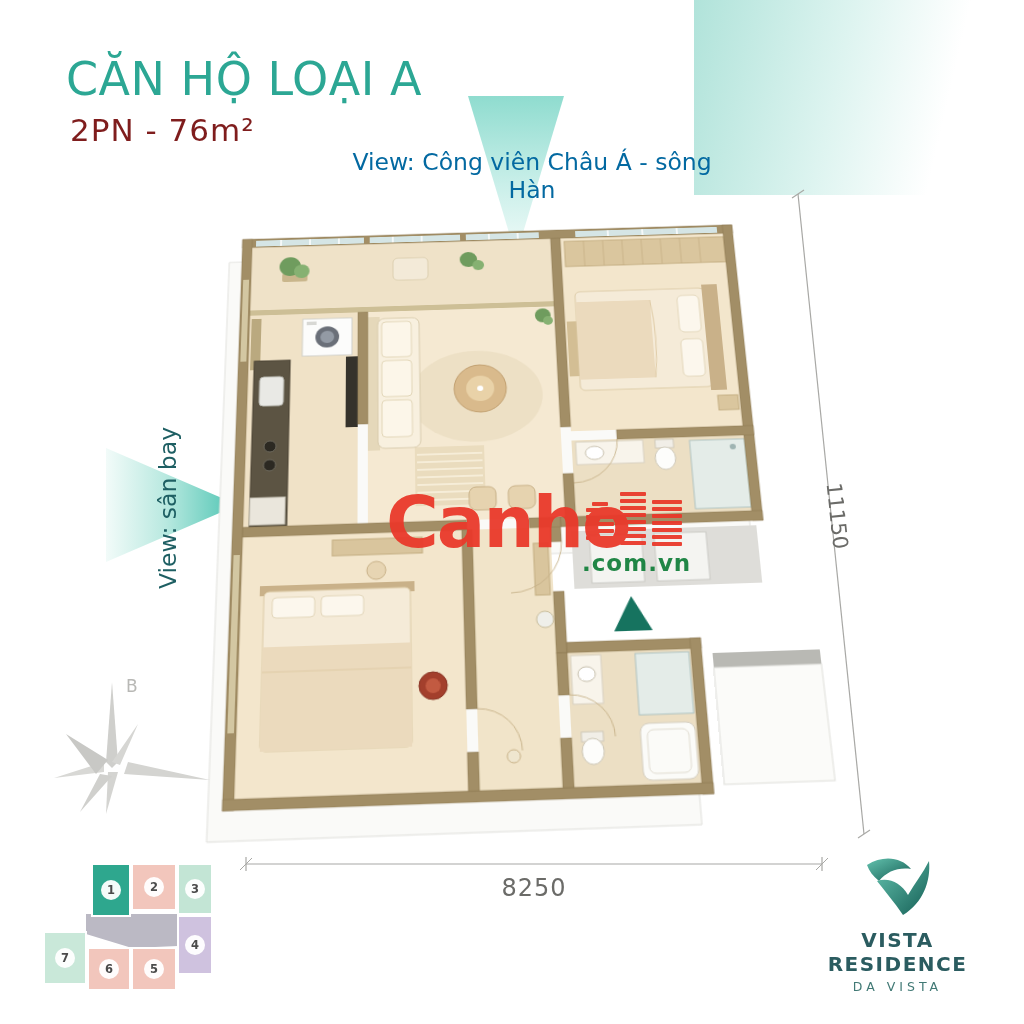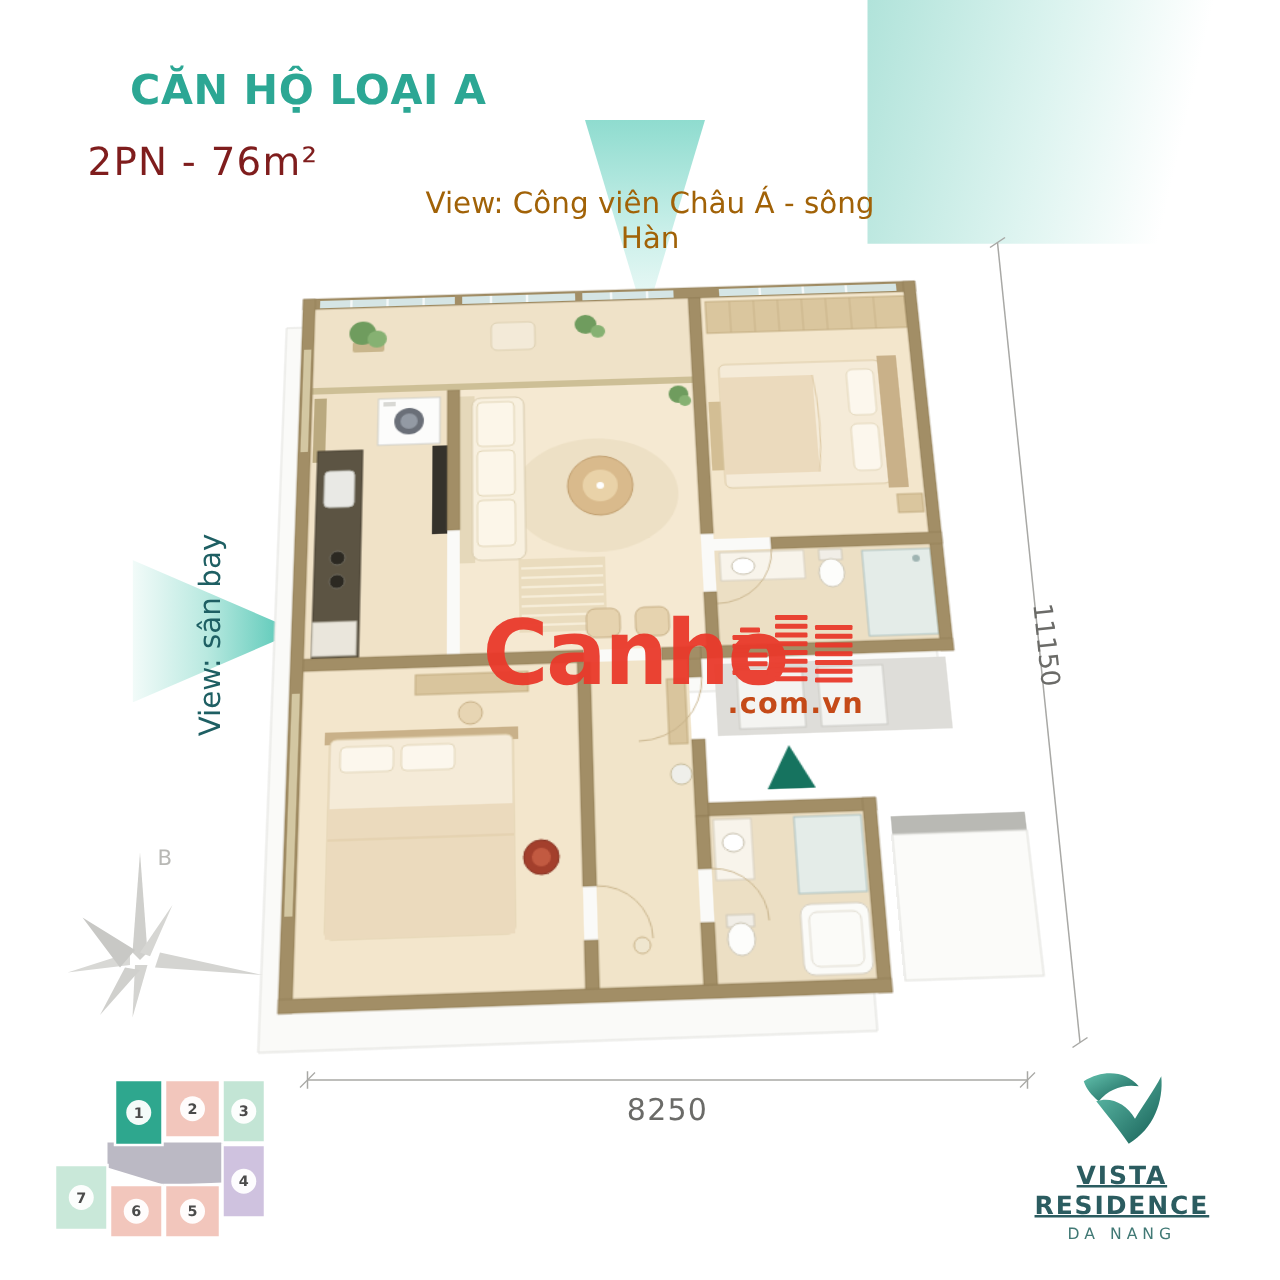--- a/index.html
+++ b/index.html
@@ -3,29 +3,29 @@
 <meta charset="utf-8">
 <style>
   html,body{margin:0;padding:0;background:#ffffff;}
   .page{position:relative;width:1024px;height:1024px;background:#ffffff;overflow:hidden;
         font-family:"DejaVu Sans","Liberation Sans",sans-serif;}
   .abs{position:absolute;}
 
   
   .top-gradient{left:694px;top:0;width:330px;height:195px;
     background:linear-gradient(103deg,rgba(168,224,214,.9) 0%,rgba(197,236,229,.6) 42%,rgba(255,255,255,0) 74%);}
-  .title{left:66px;top:52px;font-size:33px;font-weight:700;color:#2CA794;letter-spacing:.5px;margin-left:38px;}
+  .title{left:66px;top:52px;font-size:46px;font-weight:400;color:#2CA794;letter-spacing:.5px;}
   .subtitle{left:70px;top:112px;font-size:31px;color:#7f1d1d;letter-spacing:1px;}
   .unit-number{left:763px;top:36px;font-size:102px;line-height:1;font-weight:800;color:#14A392;letter-spacing:2px;}
 
   
   .tri-down{left:468px;top:96px;width:96px;height:160px;
     clip-path:polygon(0 0,100% 0,50% 100%);
     background:linear-gradient(180deg,#8FDCCF 0%,#C9EFE9 55%,#F2FBF9 100%);}
-  .view-top{left:320px;top:148px;width:400px;text-align:center;font-size:23.5px;color:#a16207;font-weight:500;}
+  .view-top{left:332px;top:148px;width:400px;text-align:center;font-size:23.5px;color:#0369a1;font-weight:500;}
   .tri-right{left:106px;top:448px;width:132px;height:114px;
     clip-path:polygon(0 0,100% 50%,0 100%);
     background:linear-gradient(90deg,#F2FBF9 0%,#B9E9E0 45%,#4CC4B2 100%);}
   .view-left{left:78px;top:494px;width:180px;height:28px;text-align:center;font-size:23.5px;color:#1E5F63;font-weight:500;
     transform:rotate(-90deg);transform-origin:center center;}
 
   
   .plan-svg{left:182px;top:172px;overflow:visible;
     transform:perspective(1500px) rotateX(22deg) rotate(-2deg) scale(1.03);
     transform-origin:50% 45%;}
@@ -35,21 +35,21 @@
   .dim-text{fill:#6B6B68;}
 
   
   .canho{left:386px;top:486px;width:310px;height:95px;opacity:.95;}
   .canho-name{font-size:72px;font-weight:800;color:#E9392B;letter-spacing:-2px;line-height:1;}
   .canho-suffix{position:absolute;left:196px;top:64px;font-size:23px;font-weight:700;color:#E9392B;letter-spacing:1px;}
   .canho-icon{position:absolute;left:200px;top:4px;}
 
   
   .vista{left:790px;top:850px;width:215px;text-align:center;}
-  .vista-name{font-size:20px;font-weight:700;color:#2B5C60;letter-spacing:1.5px;margin-top:2px;text-decoration:underline;}
+  .vista-name{font-size:20px;font-weight:700;color:#2B5C60;letter-spacing:1.5px;margin-top:2px;}
   .vista-loc{font-size:12.5px;color:#41797-5px;color:#417975;letter-spacing:4px;margin-top:3px;}
 </style>
 </head>
 <body>
 
 <div class="page">
 
   <div class="abs top-gradient"></div>
 
   <div class="abs title" style="color: rgb(44, 167, 148);">CĂN HỘ LOẠI A</div>
@@ -310,31 +310,31 @@
           <rect x="34" y="51" width="26" height="4" rx="1"></rect>
         <rect x="66" y="10" width="30" height="4" rx="1"></rect>
           <rect x="66" y="17" width="30" height="4" rx="1"></rect>
         <rect x="66" y="24" width="30" height="4" rx="1"></rect>
           <rect x="66" y="31" width="30" height="4" rx="1"></rect>
         <rect x="66" y="38" width="30" height="4" rx="1"></rect>
           <rect x="66" y="45" width="30" height="4" rx="1"></rect>
         <rect x="66" y="52" width="30" height="4" rx="1"></rect>
       </g>
     </svg>
-    <span class="canho-suffix" style="color: #c2410c;">.com.vn</span>
+    <span class="canho-suffix" style="color: #15803d;">.com.vn</span>
   </div>
 
   <div class="abs vista">
     <svg width="74" height="72" viewBox="0 0 74 70">
       <defs>
         <linearGradient id="vg" x1="0" y1="0" x2="1" y2="1">
           <stop offset="0" stop-color="#63C2AE"></stop>
             <stop offset="1" stop-color="#155E55"></stop>
         </linearGradient>
       </defs>
       <path d="M6,14 C22,4 40,6 50,18 C38,16 26,20 18,30 C12,25 8,20 6,14 Z" fill="url(#vg)"></path>
       <path d="M16,30 C28,26 40,32 47,44 C54,32 62,22 68,10 C70,30 62,52 42,64 C33,51 24,40 16,30 Z" fill="url(#vg)"></path>
     </svg>
     <div class="vista-name">VISTA RESIDENCE</div>
-    <div class="vista-loc">DA NANG</div>
+    <div class="vista-loc">DA VISTA</div>
   </div>
 
 </div>
 
 </body></html>

